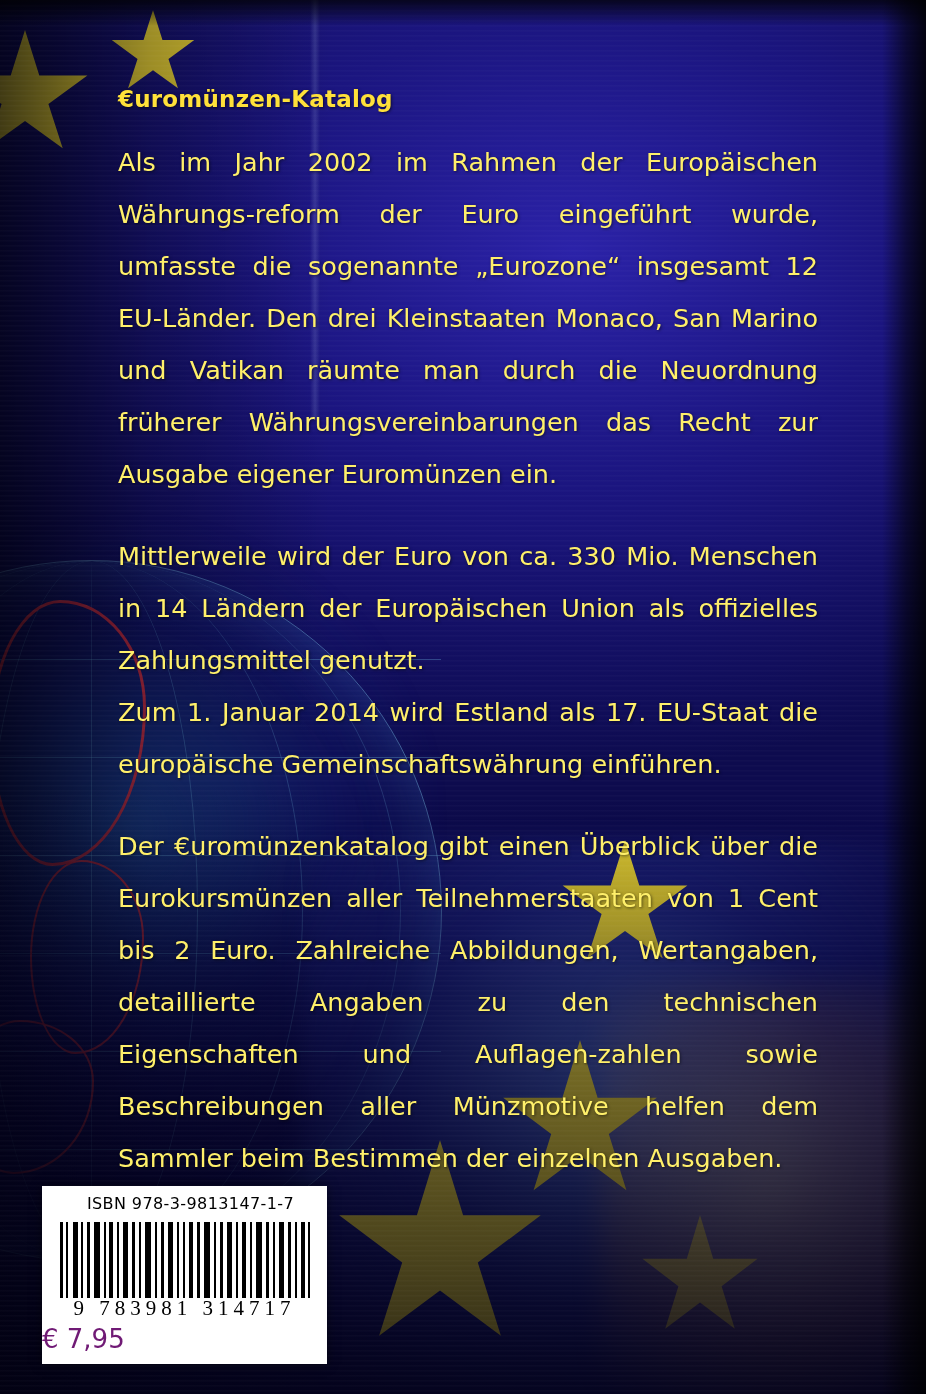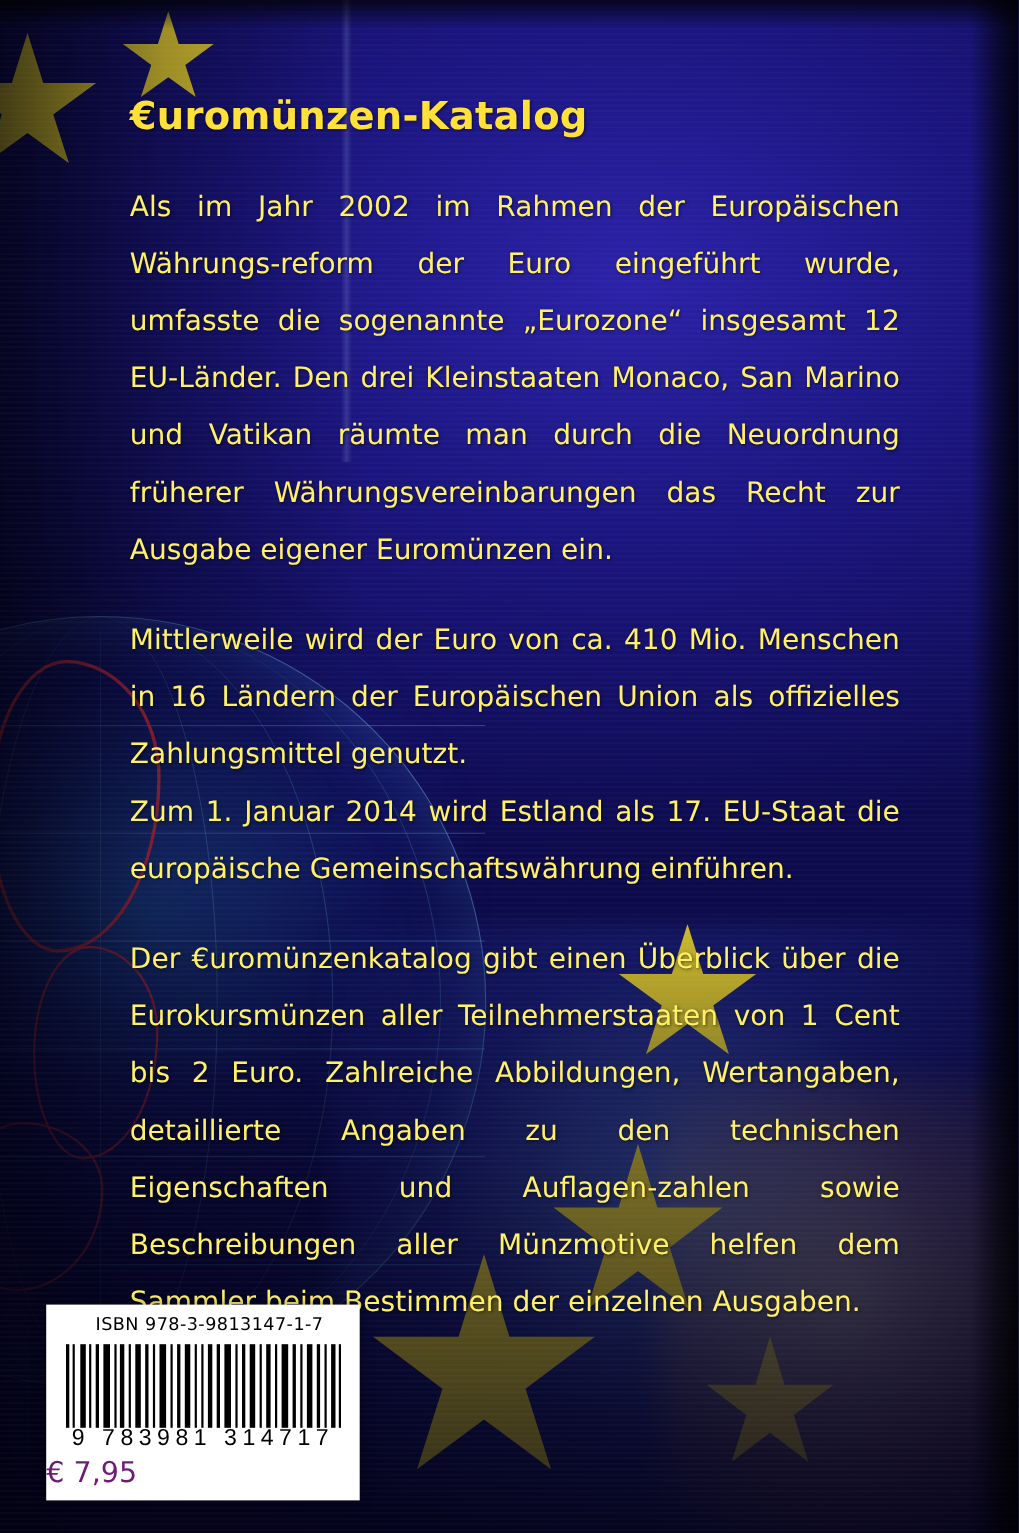--- a/index.html
+++ b/index.html
@@ -146,25 +146,25 @@
 
   
   .content {
     position: absolute;
     left: 118px;
     top: 86px;
     width: 700px;
   }
   .title {
     color: #ffe13a;
-    font-size: 35px;
+    font-size: 23px;
     font-weight: bold;
     letter-spacing: 0.2px;
     text-shadow: 1px 1px 3px rgba(0,0,0,0.6);
-    margin: 0 0 36px 0;
+    margin: 0 0 24px 0;
   }
   .para {
     color: #fff06a;
     font-size: 25.5px;
     line-height: 52px;
     margin: 0 0 30px 0;
     text-align: justify;
     text-shadow: 1px 1px 3px rgba(0,0,0,0.55);
   }
   .para.tight { margin-bottom: 0; }
@@ -205,21 +205,21 @@
   }
   .barcode-digits {
     position: absolute;
     left: 10px;
     right: 10px;
     top: 110px;
     color: #000;
     font-size: 21px;
     letter-spacing: 5px;
     text-align: center;
-    font-family: Liberation Sans, sans-serif;
+    font-family: Liberation Serif, serif;
   }
   .price {
     position: absolute;
     left: 0; right: 0;
     top: 138px;
     text-align: left;
     color: #701a75;
     font-size: 26px;
     font-family: "DejaVu Sans", sans-serif;
   }
@@ -260,21 +260,21 @@
   <div class="bg-dark-left"></div>
   <div class="bg-dark-bottom"></div>
   <div class="crease"></div>
   <div class="scanlines"></div>
   <div class="edge-top"></div>
   <div class="spine-shadow"></div>
 
   <div class="content">
     <h1 class="title">€uromünzen-Katalog</h1>
     <p class="para">Als im Jahr 2002 im Rahmen der Europäischen Währungs-reform der Euro eingeführt wurde, umfasste die sogenannte „Eurozone“ insgesamt 12 EU-Länder. Den drei Kleinstaaten Monaco, San Marino und Vatikan räumte man durch die Neuordnung früherer Währungsvereinbarungen das Recht zur Ausgabe eigener Euromünzen ein.</p>
-    <p class="para tight">Mittlerweile wird der Euro von ca. 410 Mio. Menschen in 16 Ländern der Europäischen Union als offizielles Zahlungsmittel genutzt.</p>
+    <p class="para tight">Mittlerweile wird der Euro von ca. 330 Mio. Menschen in 14 Ländern der Europäischen Union als offizielles Zahlungsmittel genutzt.</p>
     <p class="para">Zum 1. Januar 2014 wird Estland als 17. EU-Staat die europäische Gemeinschaftswährung einführen.</p>
     <p class="para last">Der €uromünzenkatalog gibt einen Überblick über die Eurokursmünzen aller Teilnehmerstaaten von 1 Cent bis 2 Euro. Zahlreiche Abbildungen, Wertangaben, detaillierte Angaben zu den technischen Eigenschaften und Auflagen-zahlen sowie Beschreibungen aller Münzmotive helfen dem Sammler beim Bestimmen der einzelnen Ausgaben.</p>
   </div>
 
   <div class="barcode-box">
     <div class="isbn-text">ISBN 978-3-9813147-1-7</div>
     <div class="bars">
       <i style="left:0px;   width:3px;"></i>
       <i style="left:6px;   width:2px;"></i>
       <i style="left:13px;  width:5px;"></i>

